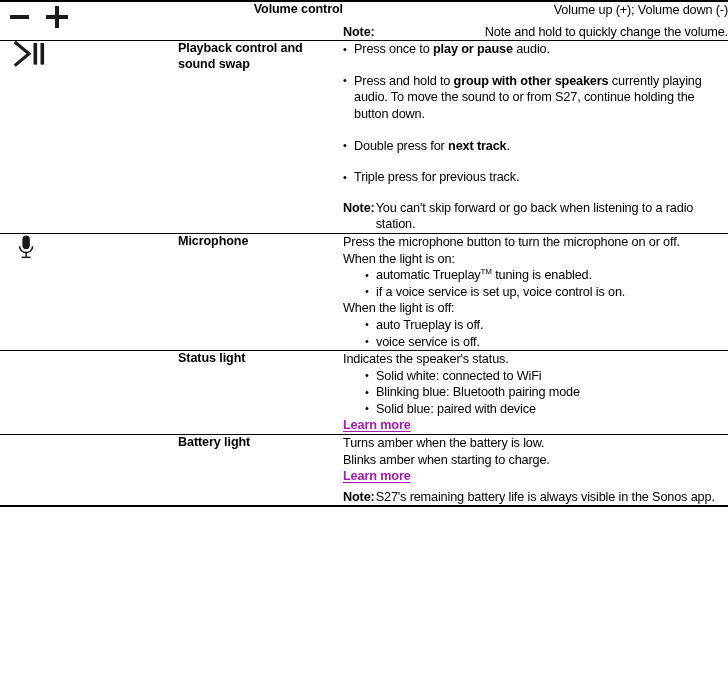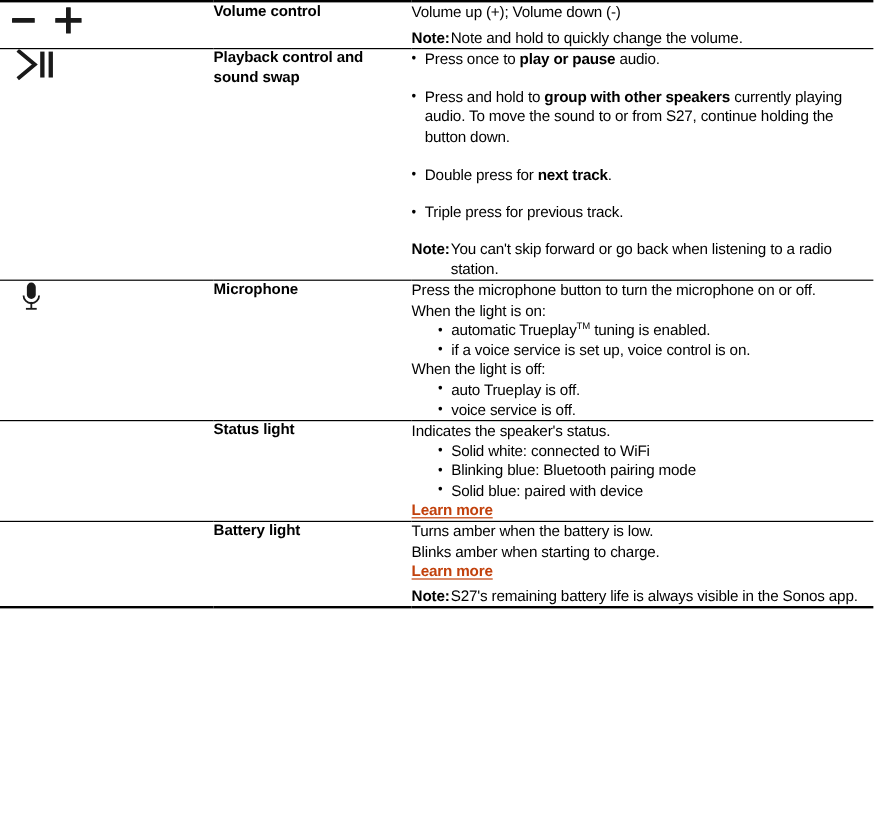--- a/index.html
+++ b/index.html
@@ -20,20 +20,21 @@
     width: 728px;
     border-collapse: collapse;
     table-layout: fixed;
   }
 
   .doc-table tr.row {
     border-bottom: 1.4px solid #000;
   }
   .doc-table tr.row:first-child {
     border-top: 2.6px solid #000;
+    text-align: right;
   }
   .doc-table tr.row:last-child {
     border-bottom: 2.2px solid #000;
   }
 
   .doc-table td {
     vertical-align: top;
     padding: 0;
   }
 
@@ -143,21 +144,21 @@
   }
   .note-body { flex: 1 1 auto; }
 
   .note-spacer-top { margin-top: 5px; }
   .note-gap-top { margin-top: 14px; }
 
   .learn-more {
     font-weight: bold;
     text-decoration: underline;
     text-underline-offset: 1.5px;
-    color: #c2410c;
+    color: #a21caf;
     display: inline-block;
   }
 
   b, .b { font-weight: normal; }
 
   sup.tm {
     font-size: 8px;
     vertical-align: super;
     line-height: 0;
   }

